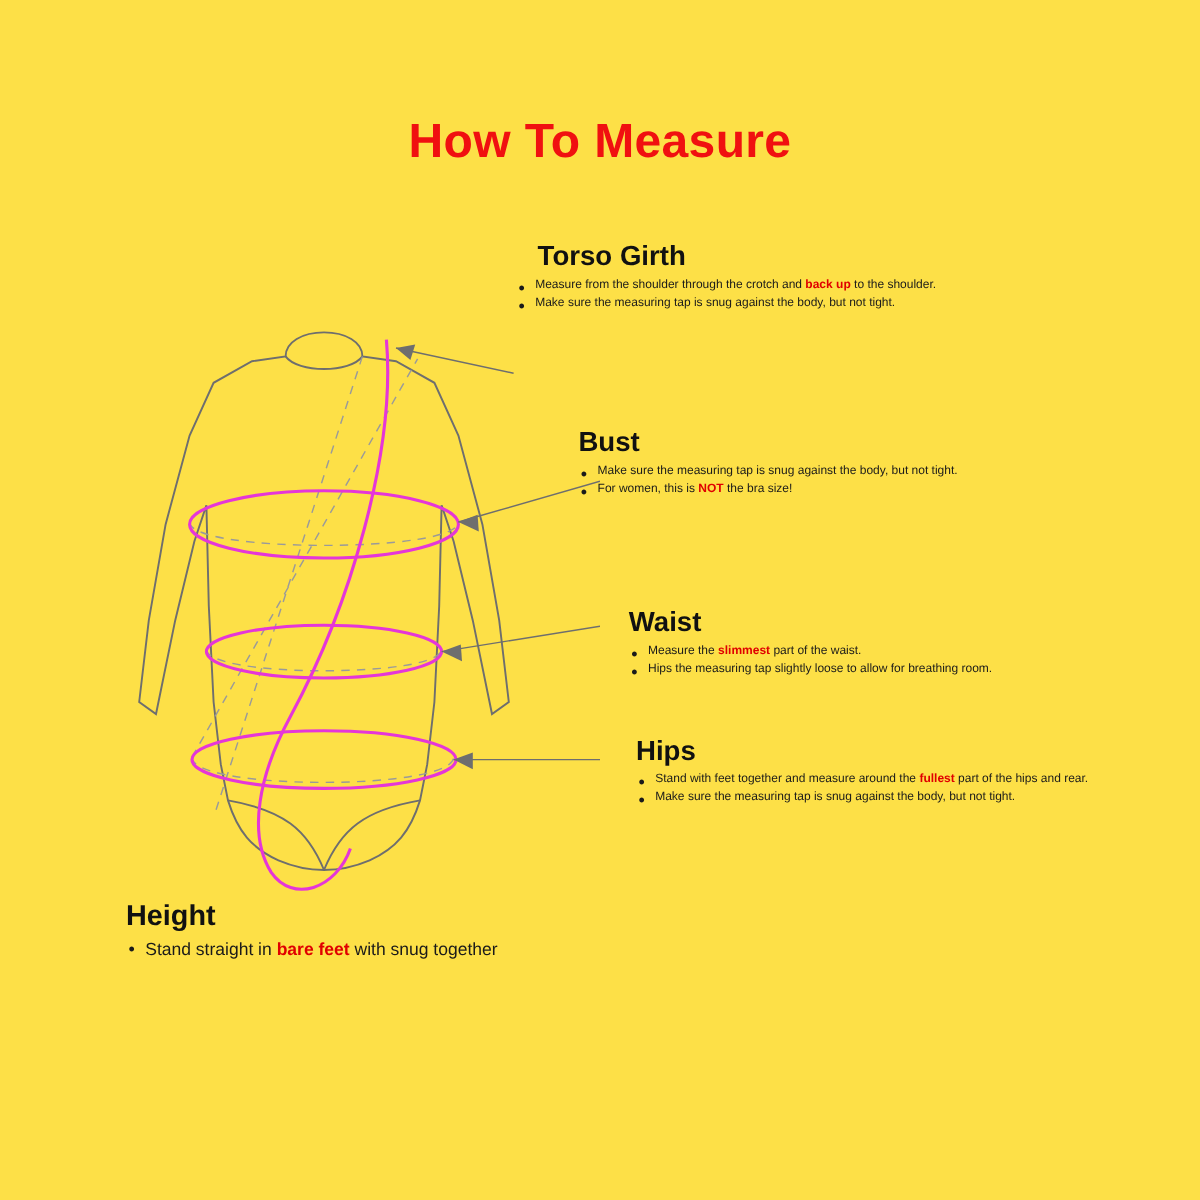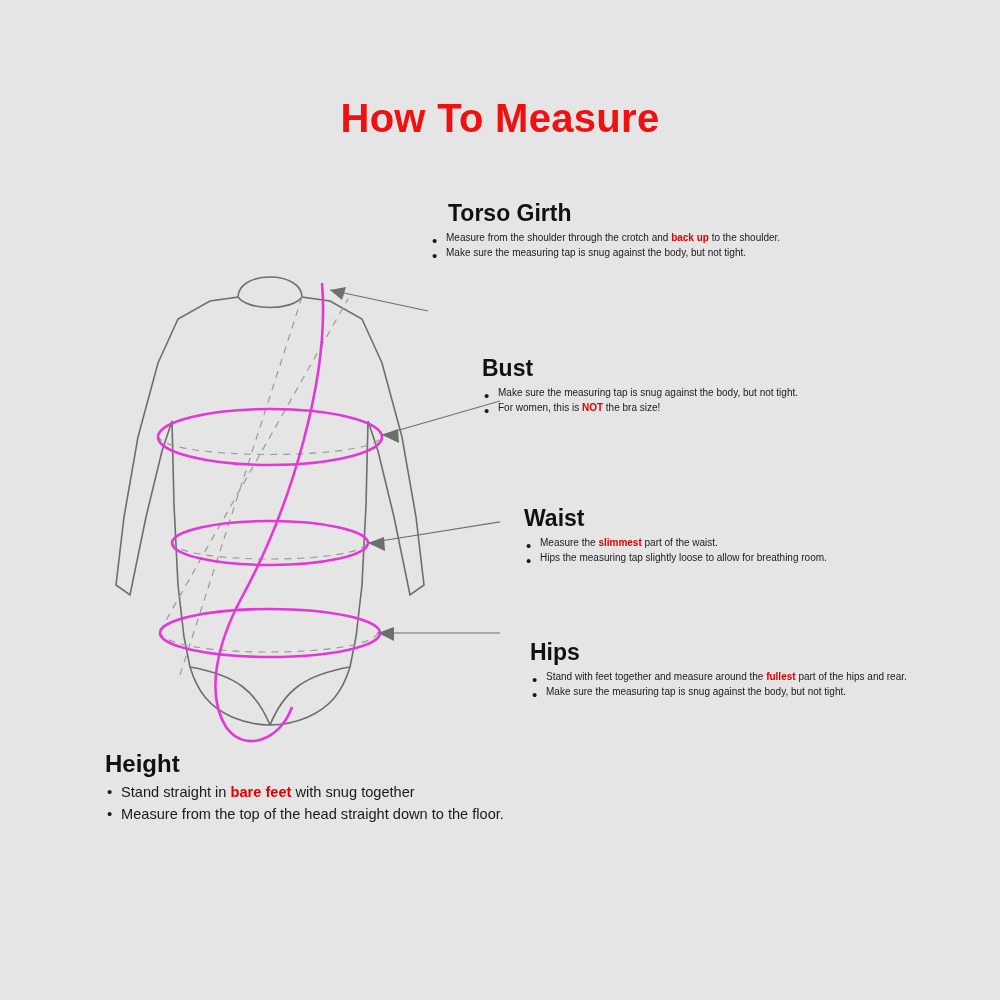--- a/index.html
+++ b/index.html
@@ -13,21 +13,21 @@
     position: relative;
     font-family: "Liberation Sans", sans-serif;
     color: #1a1a1a;
     overflow: hidden;
   }
   #page {
     position: absolute;
     left: 0; top: 0;
     width: 1000px;
     height: 1000px;
-    background: #e5e5e5;
+    background: #fde047;
   }
   .title {
     position: absolute;
     left: 0;
     top: 96px;
     width: 1000px;
     text-align: center;
     font-size: 40px;
     font-weight: bold;
     color: #f01010;
@@ -72,21 +72,21 @@
   }
   .hl {
     color: #e00000;
     font-weight: bold;
   }
   
   #sec-torso { left: 430px; top: 200px; width: 470px; }
   #sec-torso h2 { margin-left: 18px; }
   #sec-bust  { left: 482px; top: 355px; width: 510px; }
   #sec-waist { left: 524px; top: 505px; width: 440px; }
-  #sec-hips  { left: 530px; top: 639px; width: 420px; }
+  #sec-hips  { left: 530px; top: 612px; width: 420px; }
   #sec-height{ left: 105px; top: 750px; width: 560px; }
   #sec-height h2 { font-size: 24px; }
   #sec-height li { font-size: 14.6px; }
 </style>
 </head>
 <body>
 
 <div id="page">
 
   <div class="title">How To Measure</div>
@@ -173,17 +173,16 @@
     <ul>
         <li><span>Stand with feet together and measure around the </span><span class="hl">fullest</span><span> part of the hips and rear.</span></li>
         <li><span>Make sure the measuring tap is snug against the body, but not tight.</span></li>
       </ul>
   </div>
 
   <div class="section" id="sec-height">
     <h2>Height</h2>
     <ul>
         <li><span>Stand straight in </span><span class="hl">bare feet</span><span> with snug together</span></li>
-        <li><span>Measure from the top of the head straight down to the floor.</span></li>
       </ul>
   </div>
 
 </div>
 
 </body></html>

